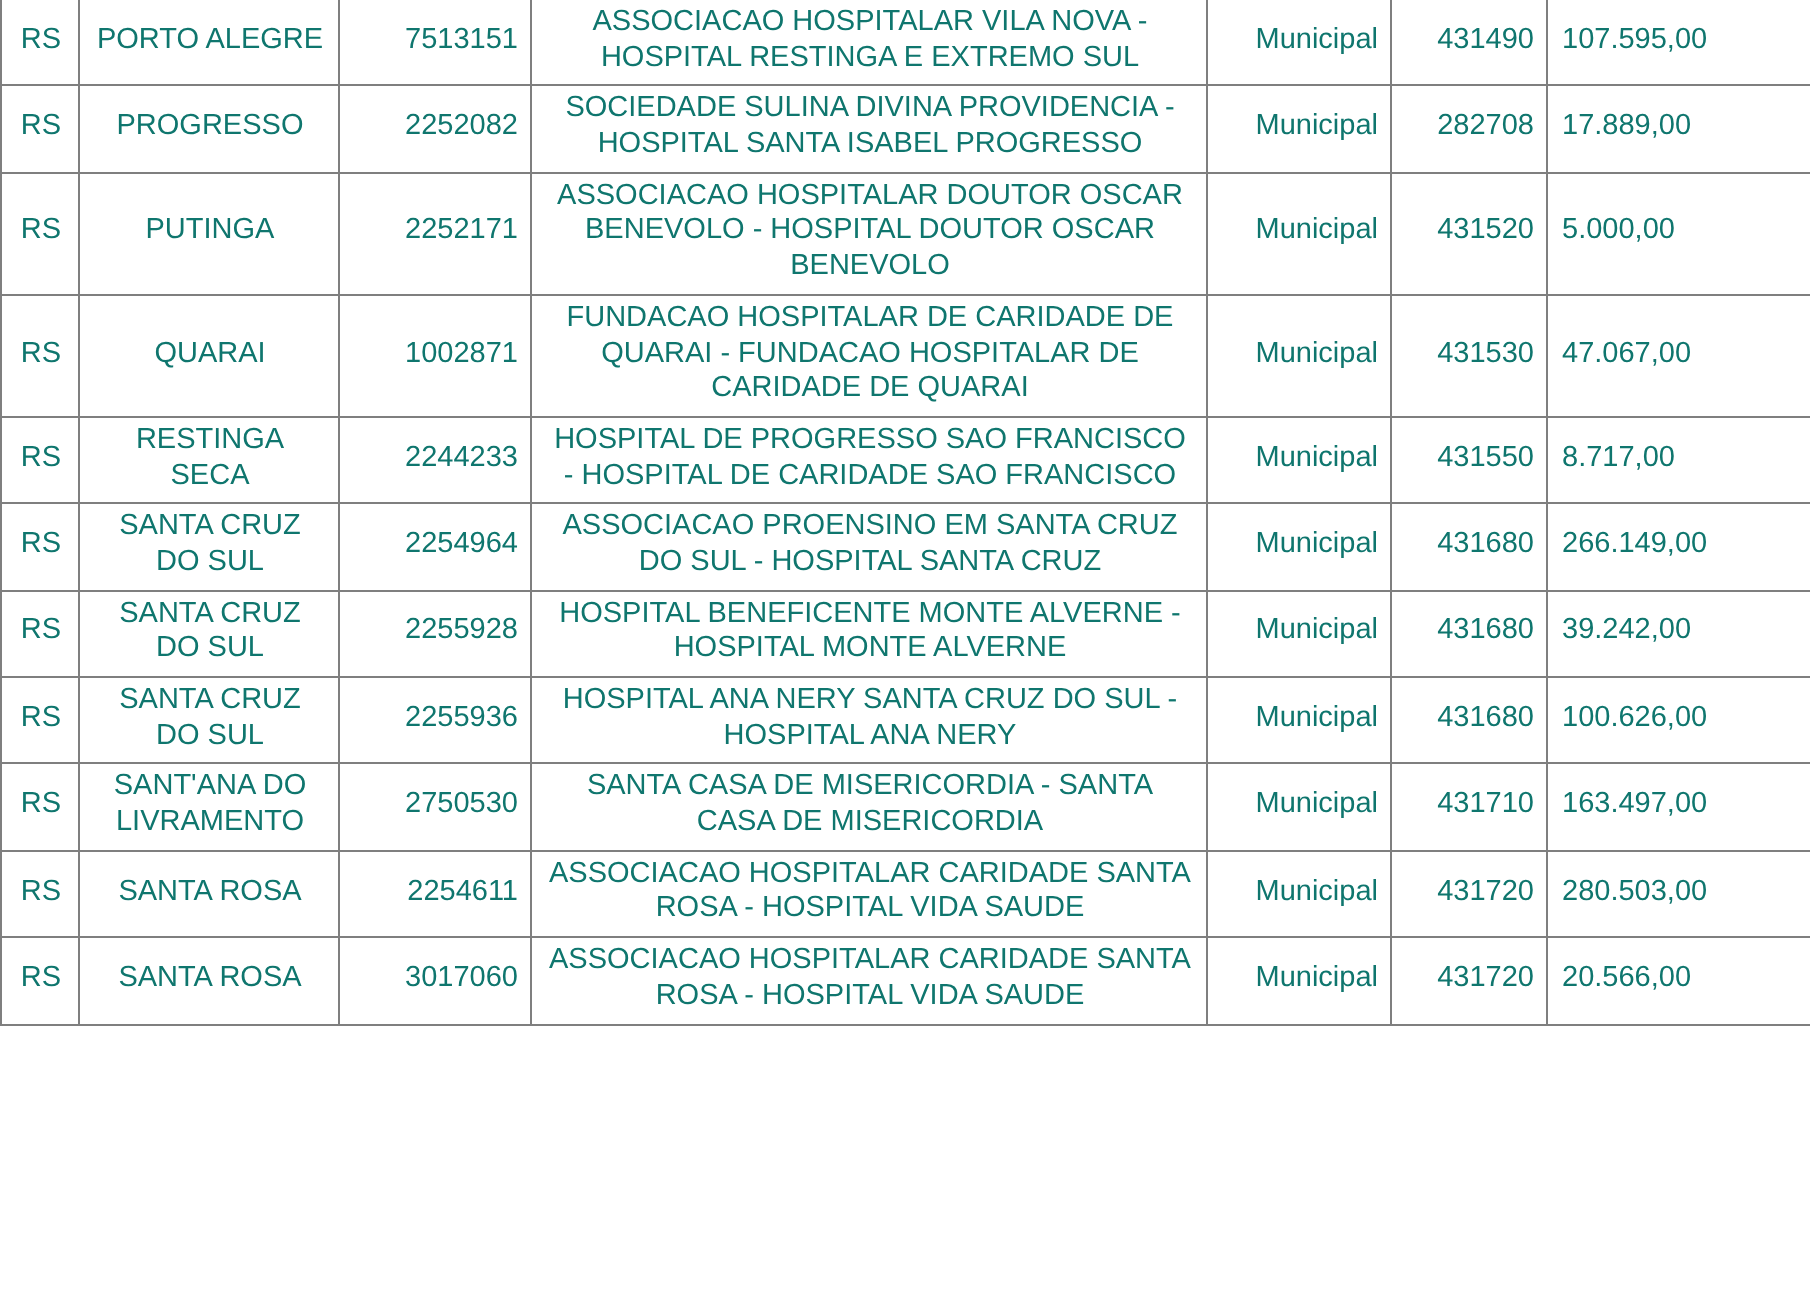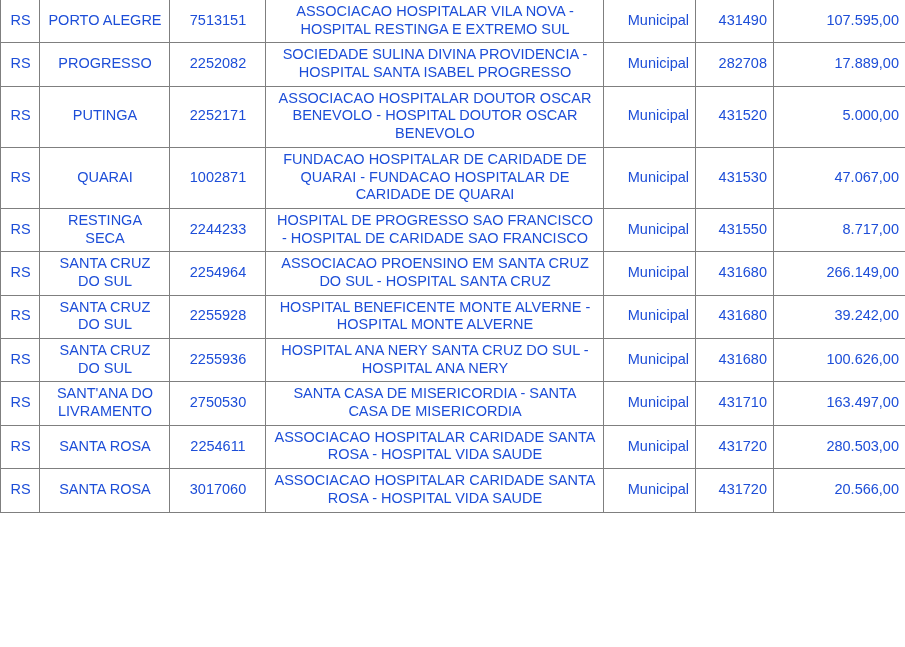--- a/index.html
+++ b/index.html
@@ -12,46 +12,46 @@
     height: 647px;
     overflow: hidden;
     font-family: "Liberation Sans", sans-serif;
     color: #1f3864;
   }
   table.data-table {
     border-collapse: collapse;
     table-layout: fixed;
     width: 905px;
     font-size: 14.5px;
-    color: #1d4ed8;
+    color: #0f766e;
   }
   table.data-table td {
     border: 1px solid #7f7f7f;
     padding: 3px 6px 4px 7px;
     vertical-align: middle;
     line-height: 1.22;
     word-wrap: break-word;
     overflow-wrap: break-word;
   }
   
   col.c-uf      { width: 39px; }
   col.c-city    { width: 130px; }
   col.c-cnes    { width: 96px; }
   col.c-name    { width: 338px; }
   col.c-sphere  { width: 92px; }
   col.c-ibge    { width: 78px; }
   col.c-value   { width: 132px; }
 
   td.uf      { text-align: center; }
   td.city    { text-align: center; }
-  td.cnes    { text-align: center; }
+  td.cnes    { text-align: right; }
   td.name    { text-align: center; }
   td.sphere  { text-align: right; }
   td.ibge    { text-align: right; }
-  td.value   { text-align: right; margin-top: 39px; }
+  td.value   { text-align: left; margin-top: 39px; }
 
   
   tr.first-row td {
     border-top: none;
   }
 </style>
 </head>
 <body>
 
 <table class="data-table">

